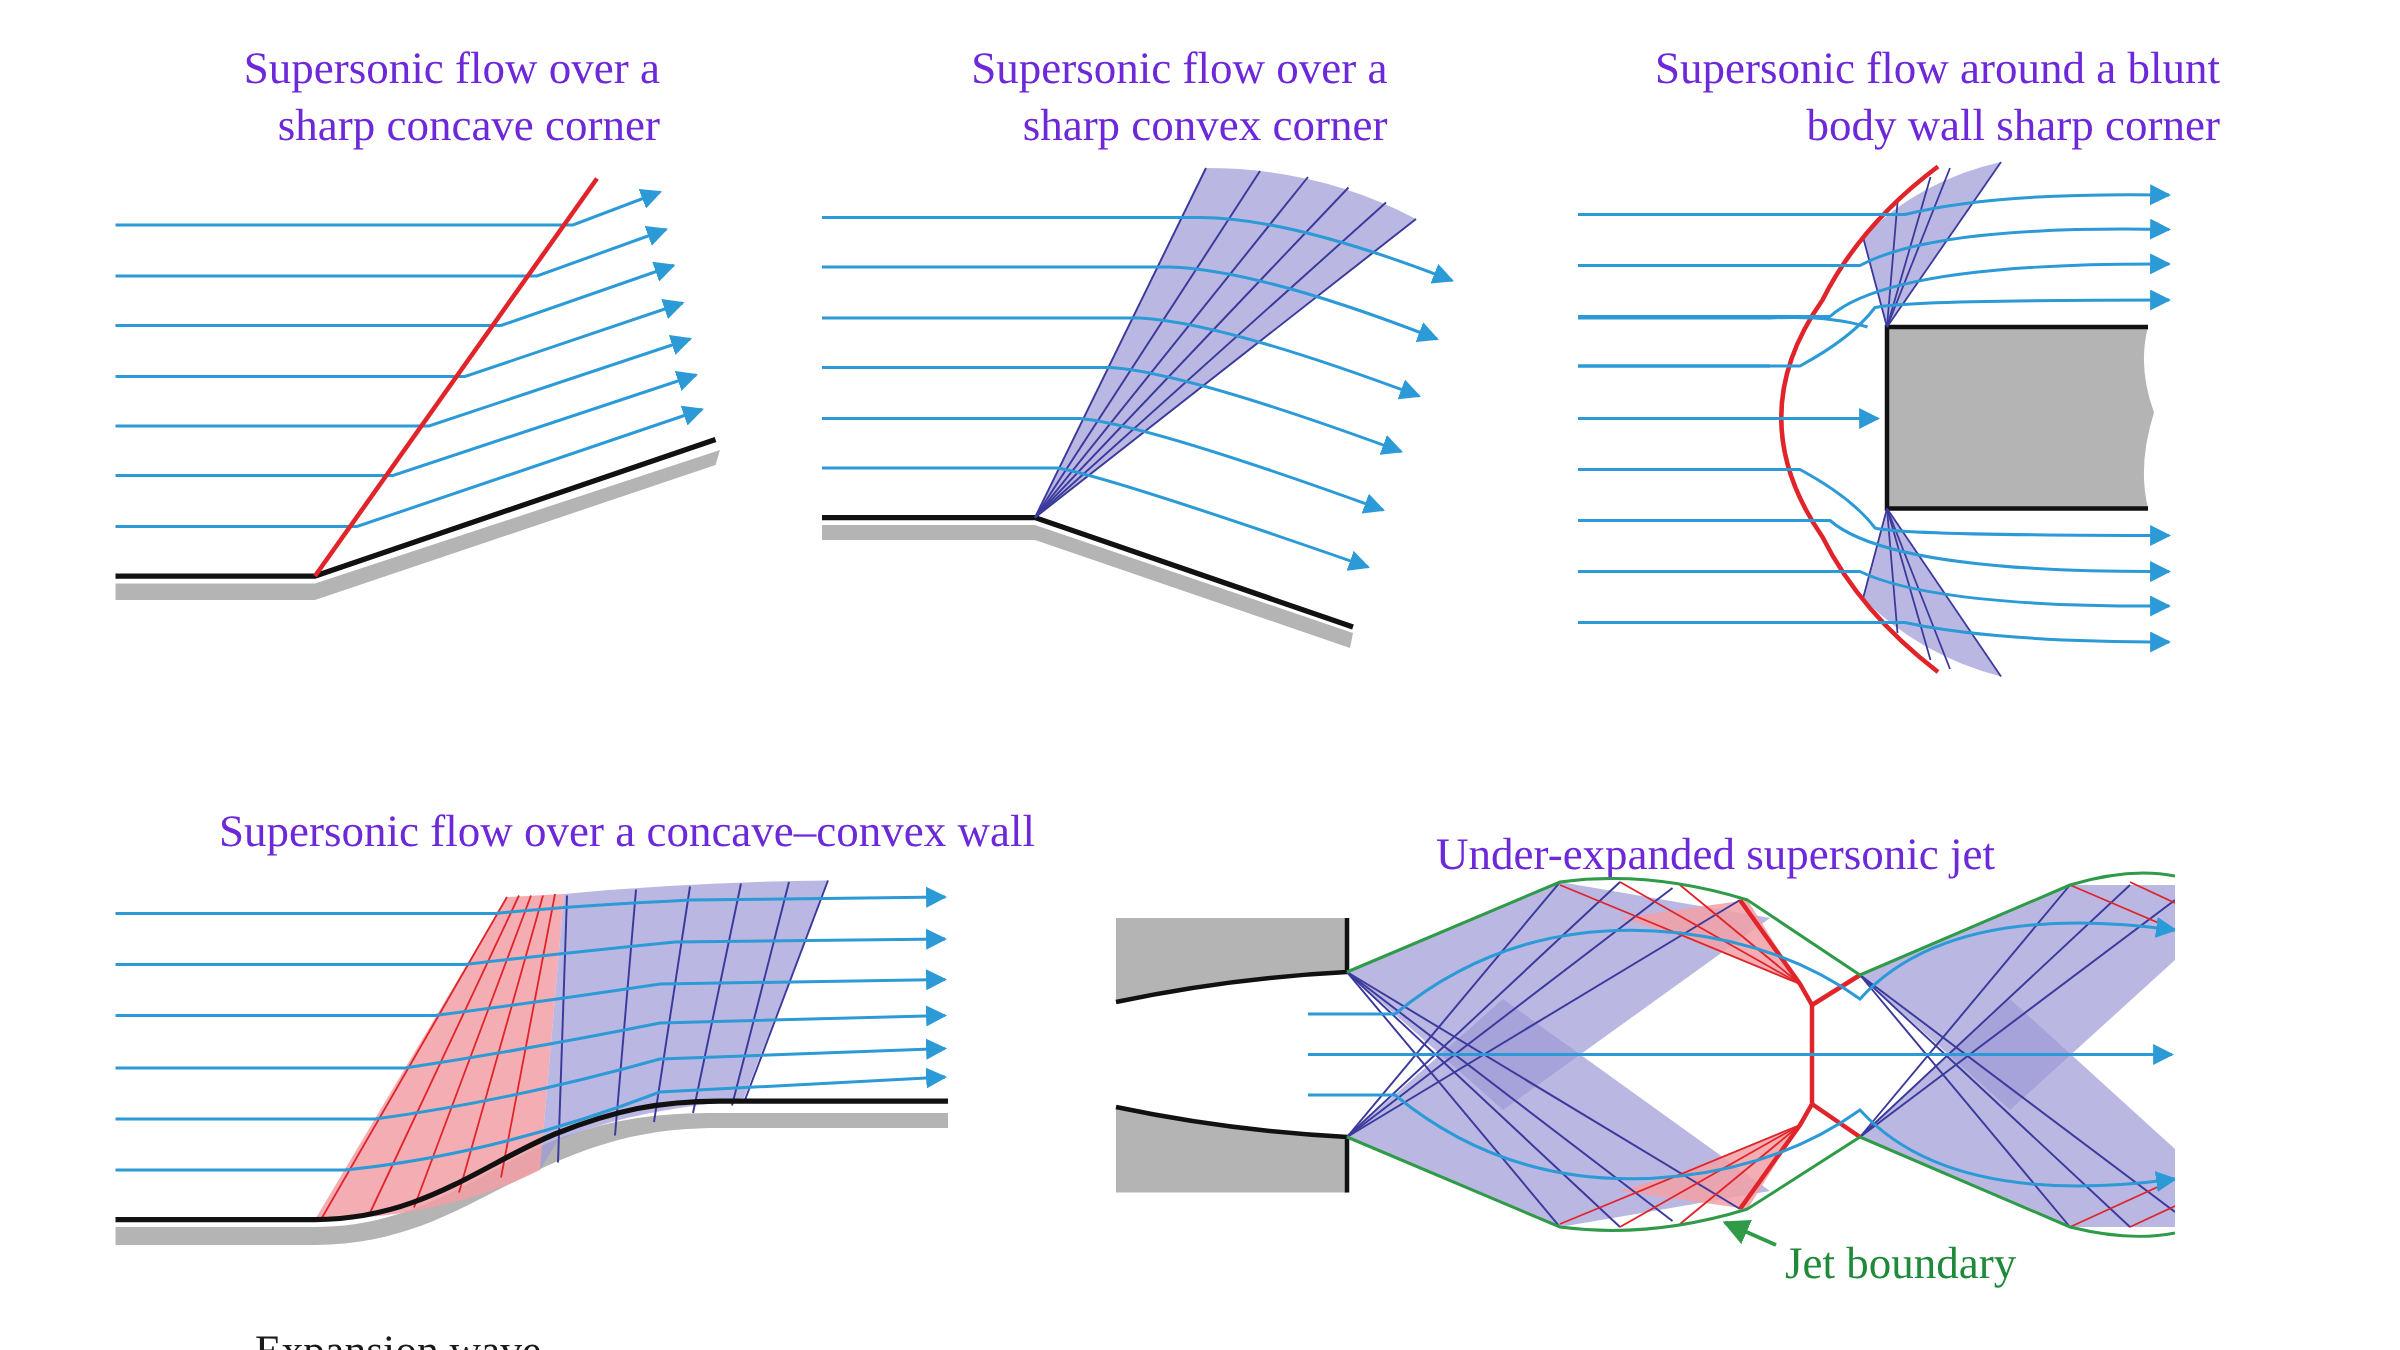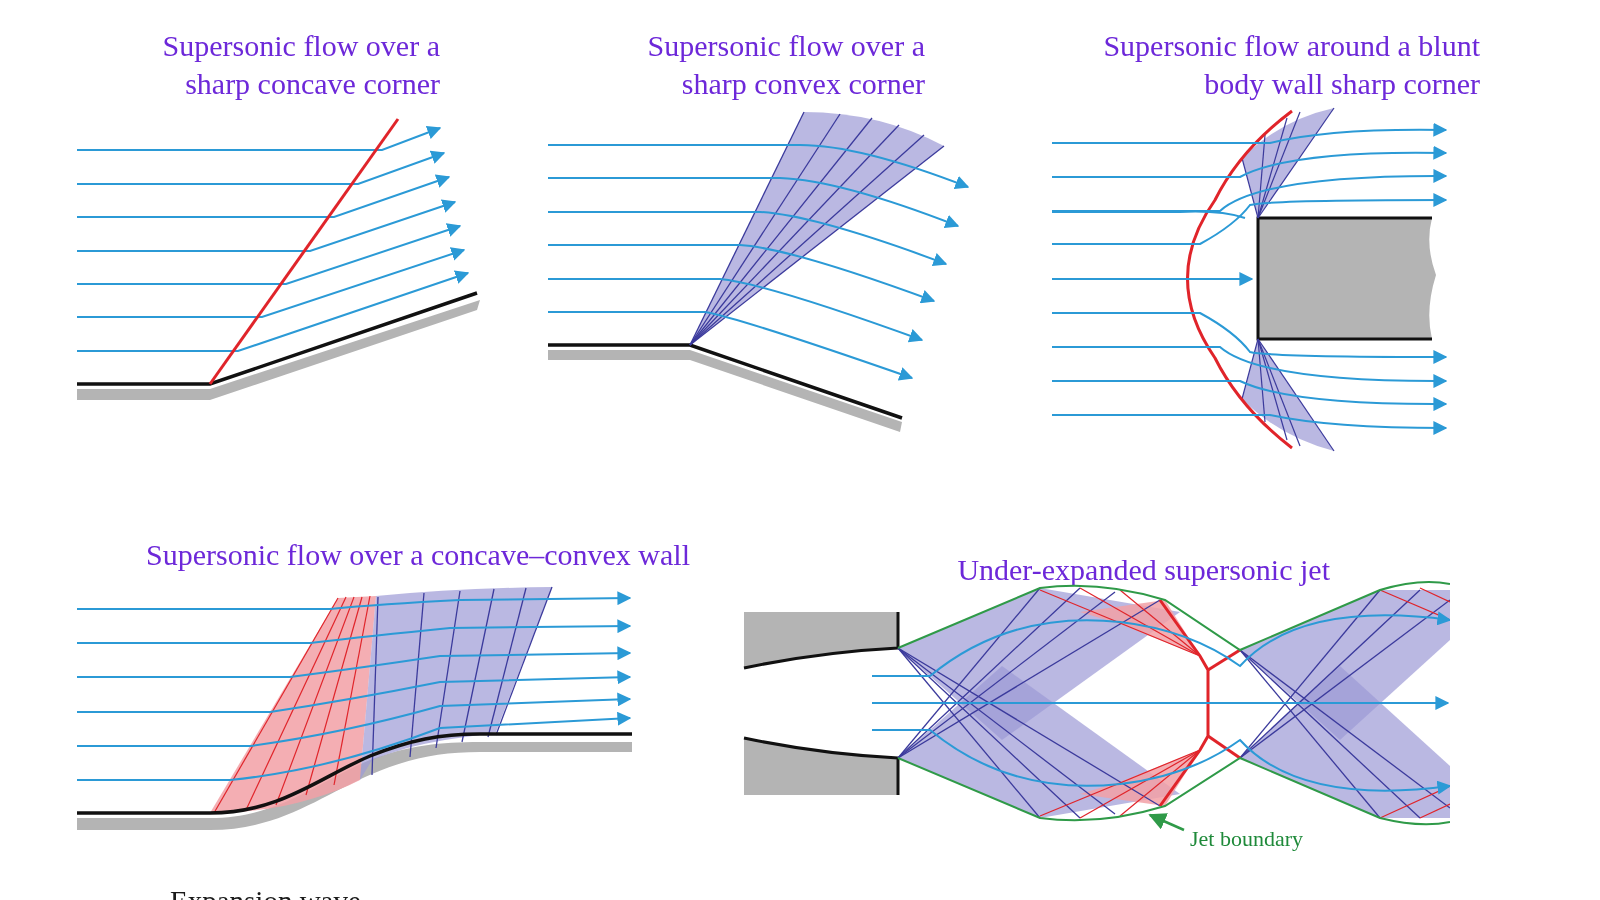--- a/index.html
+++ b/index.html
@@ -1,18 +1,18 @@
 <!DOCTYPE html>
 <html><head>
 <meta charset="utf-8">
 <style>
   html, body { margin:0; padding:0; background:#ffffff; }
   body { width:1600px; height:900px; overflow:hidden; position:relative; font-family:"Liberation Serif", "DejaVu Serif", serif; }
   .title { position:absolute; text-align:right; color:#6d28d9; font-size:30px; line-height:38px; white-space:pre-line; }
-  .label-green { position:absolute; color:#1f8a3a; font-size:22px; }
+  .label-green { position:absolute; color:#1f8a3a; font-size:30px; }
   .cut-label { position:absolute; color:#1a1a1a; font-size:29px; }
   svg { position:absolute; left:0; top:0; }
 </style>
 </head>
 <body>
 
 <div class="title" style="left:80px; top:27px; width:360px;">Supersonic flow over a
 sharp concave corner</div>
 <div class="title" style="left:565px; top:27px; width:360px;">Supersonic flow over a
 sharp convex corner</div>

